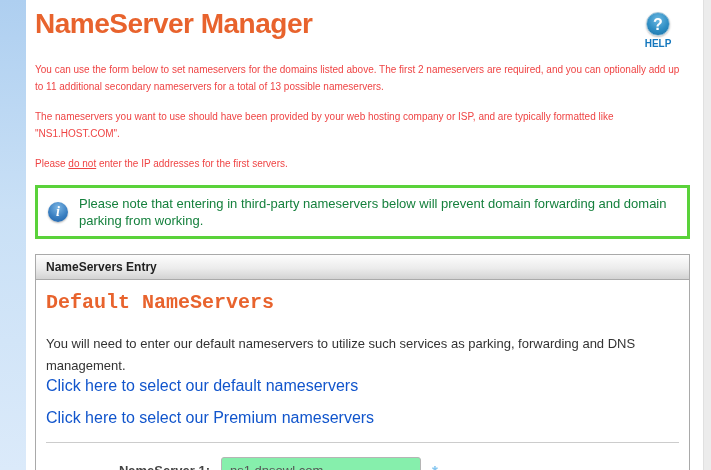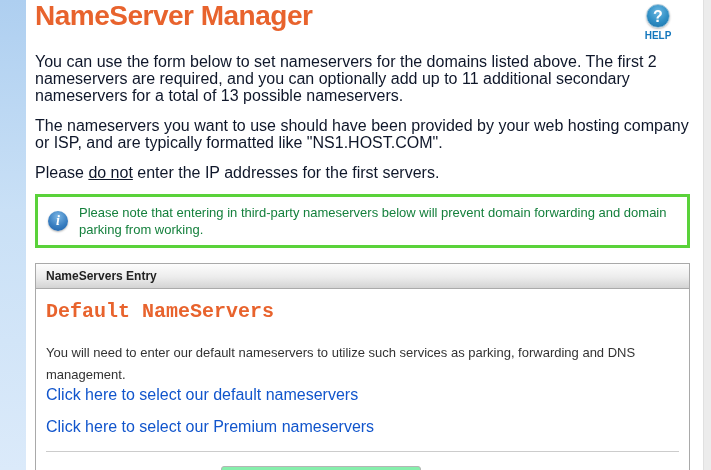--- a/index.html
+++ b/index.html
@@ -18,20 +18,21 @@
   .right-strip {
     position: absolute; right: 0; top: 0; bottom: 0; width: 8px;
     background: #ececec;
     border-left: 1px solid #e0e0e0;
   }
   .content {
     position: absolute; left: 35px; top: 0; width: 655px;
   }
   .header-row { position: relative; }
   h1.page-title {
+    margin-top: 8px;
     font-size: 28px;
     font-weight: bold;
     color: #e8632d;
     letter-spacing: -0.5px;
   }
   .help-block {
     position: absolute; top: 4px; right: 10px;
     width: 44px; text-align: center;
   }
   .help-icon {
@@ -40,21 +41,21 @@
     background: radial-gradient(circle at 50% 30%, #6db9e2 0%, #2f8ec4 55%, #176fa6 100%);
     border: 1px solid #9fc3d8;
     color: #ffffff; font-weight: bold; font-size: 16px; line-height: 23px;
     text-align: center; cursor: pointer;
     box-shadow: 0 1px 2px rgba(0,0,0,0.25);
   }
   .help-label {
     display: block; margin-top: 2px;
     font-size: 10px; font-weight: bold; color: #1477bd;
   }
-  p.intro { margin-top: 13px; font-size: 16px; line-height: 17px; color: #0f172a; }
+  p.intro { margin-top: 13px; font-size: 10px; line-height: 17px; color: #ef4444; }
   p.intro.first { margin-top: 21px; }
   .u { text-decoration: underline; }
   .notice-box {
     margin-top: 13px;
     border: 3px solid #5ad23a;
     padding: 7px 10px;
     display: flex; align-items: center; gap: 11px;
     background: #ffffff;
   }
   .info-icon {

